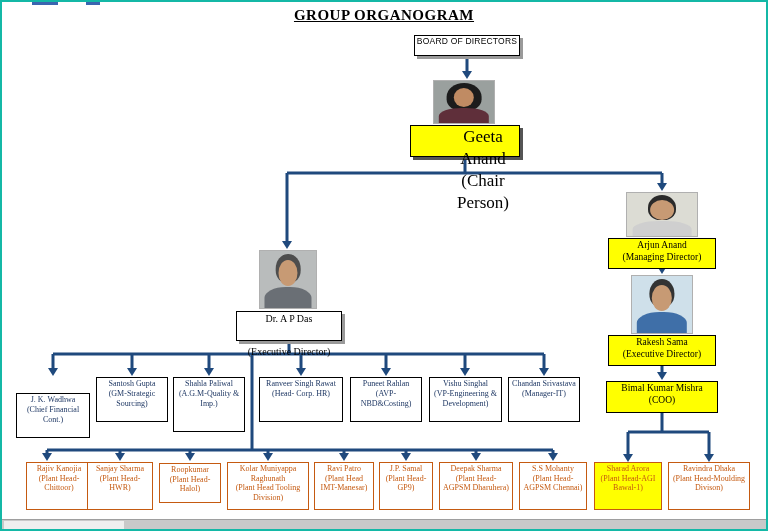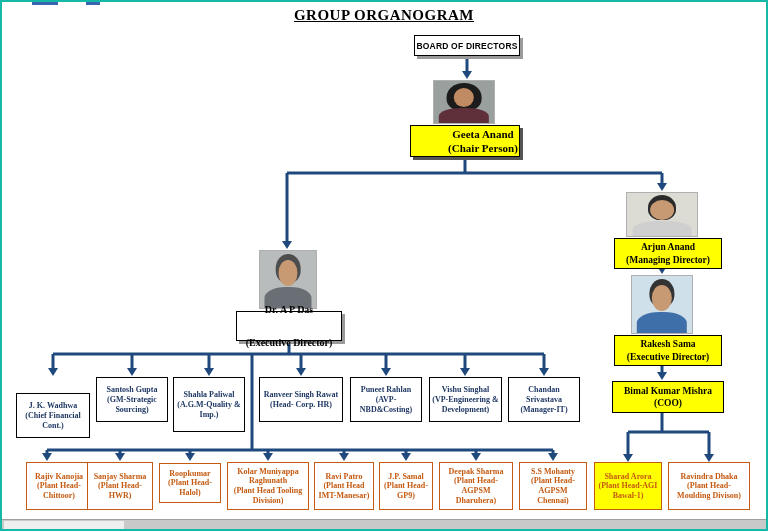--- a/index.html
+++ b/index.html
@@ -8,32 +8,32 @@
   #stage { position:relative; width:768px; height:531px; background:#fff;
            border:2px solid #14b8a6; }
   #chart { position:absolute; left:0; top:0; width:764px; height:517px; }
   svg.conn { position:absolute; left:0; top:0; pointer-events:none; }
 
   .page-title { position:absolute; left:0; top:5px; width:100%; text-align:center;
                 font-size:15px; font-weight:bold; text-decoration:underline;
                 letter-spacing:.5px; color:#000; }
 
   .node { position:absolute; border:1px solid #000; background:#fff;
-          display:flex; flex-direction:column; align-items:center; justify-content:center;
-          text-align:center; font-weight:bold; }
+          display:flex; flex-direction:column; align-items:center; 
+          text-align:center; font-weight:normal; }
   .node span { display:block; width:100%; }
 
   .board { font-family:"Liberation Sans", sans-serif; font-size:8.5px; letter-spacing:.2px;
            box-shadow:3px 3px 0 #9a9a9a; }
   .shadowed { box-shadow:3px 3px 0 #9a9a9a; }
-  .chair-box { background:#FFFF00; font-size:11px; line-height:1.3;
+  .chair-box { background:#FFFF00; font-size:17px; line-height:1.3;
                box-shadow:3px 3px 0 #555;padding-left:36px; }
   .exec-box { font-size:10px; line-height:1.3;gap:20px; }
   .yellow { background:#FFFF00; }
-  .right-box { font-size:9.5px; line-height:1.3;margin-left:6px; }
+  .right-box { font-size:9.5px; line-height:1.3; }
   .lvl2 { color:#1F3864; font-size:8px; line-height:1.25; padding:1px 2px; }
   .lvl3 { color:#C55A11; border-color:#C55A11; font-size:8px; line-height:1.2; padding:1px 2px; }
 
   .photo { position:absolute; overflow:hidden; border:1px solid #b0b0b0; }
   .photo i { position:absolute; left:50%; transform:translateX(-50%); }
   .photo .hair { top:5%; border-radius:50% 50% 42% 42%; }
   .photo .face { top:16%; width:34%; height:46%; border-radius:50%; }
   .photo .torso { bottom:-6%; width:84%; height:42%; border-radius:45% 45% 0 0; }
 
   .artifact { position:absolute; height:3px; background:#3a66b0; }

